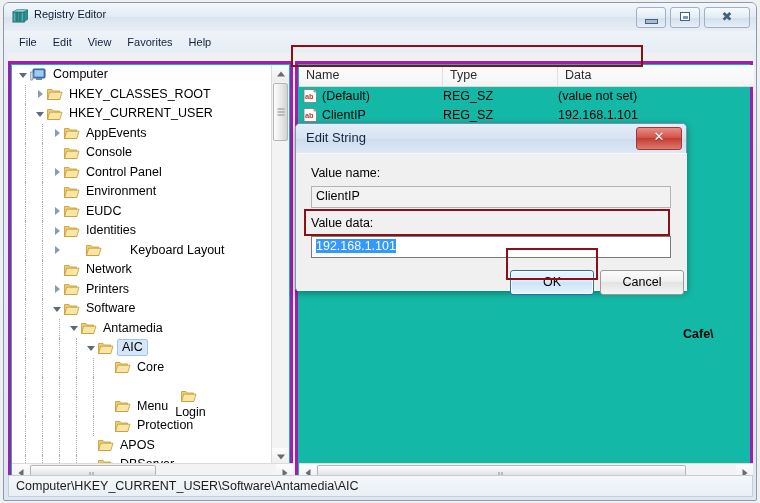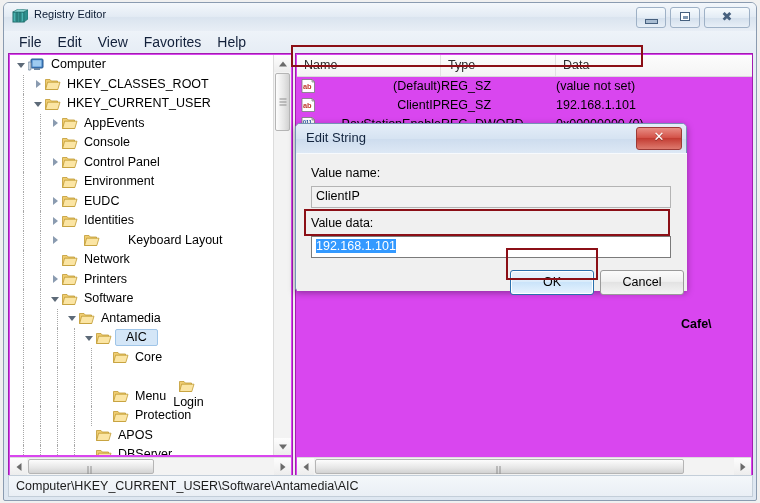--- a/index.html
+++ b/index.html
@@ -92,39 +92,39 @@
   .menubar {
     position: absolute;
     left: 0; top: 28px; right: 0; height: 21px;
     background: linear-gradient(180deg,#eef3f9 0%, #e6edf5 100%);
     display: flex;
     align-items: center;
     padding-left: 7px;
   }
   .menuitem {
     padding: 2px 8px;
-    font-size: 14px;
+    font-size: 11px;
     color: #12203a;
     white-space: nowrap;
     text-align: center;
   }
 
   
   .clientarea {
     position: absolute;
     left: 4px; top: 50px;
     width: 745px; height: 424px;
     background: #f0f0f0;
   }
 
   .pane {
     position: absolute;
-    top: 0;
-    background: #d946ef;
-    border: 1px solid #a21caf;
+    top: 8px;
+    background: #14b8a6;
+    border: 3px solid #a21caf;
     box-sizing: border-box;
   }
   .pane-left  { left: 0px;   width: 285px; height: 424px; }
   .pane-right { left: 287px; width: 458px; height: 424px; }
 
   
   .treeview {
     position: absolute;
     left: 1px; top: 1px;
     width: 266px; height: 400px;
@@ -140,21 +140,21 @@
   }
   .tlabel {
     font-size: 12.5px;
     color: #000;
     padding: 0 3px;
     line-height: 15px;
   }
   .tnode.sel .tlabel {
     background: #d4e6f7;
     border: 1px solid #9fc5e8;
-    padding: 0 10px;
+    padding: 0 4px;
     border-radius: 2px;
   }
   .arrow {
     width: 12px; height: 12px;
     position: relative;
     flex: 0 0 12px;
   }
   .arrow.closed:after {
     content: "";
     position: absolute; left: 3px; top: 2px;
@@ -277,21 +277,21 @@
     width: 455px; height: 379px;
     overflow: hidden;
   }
   .lvrow {
     height: 19px;
     display: flex;
     align-items: center;
     white-space: nowrap;
     font-size: 12.5px;
   }
-  .c-name { width: 144px; display: flex; align-items: center; padding-left: 4px; box-sizing: border-box; justify-content: space-between;}
+  .c-name { width: 144px; display: flex; align-items: center; padding-left: 4px; box-sizing: border-box;}
   .c-type { width: 115px; box-sizing: border-box;}
   .c-data { flex: 1; box-sizing: border-box;}
   .ab-ico {
     width: 15px; height: 14px;
     flex: 0 0 15px;
     margin-right: 4px;
     position: relative;
   }
   .dw-ico {
     width: 15px; height: 14px;

